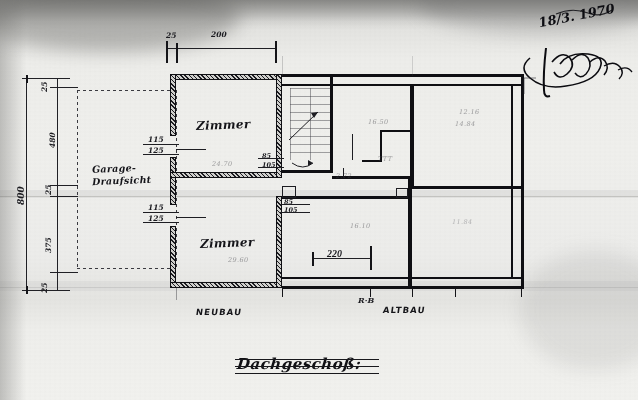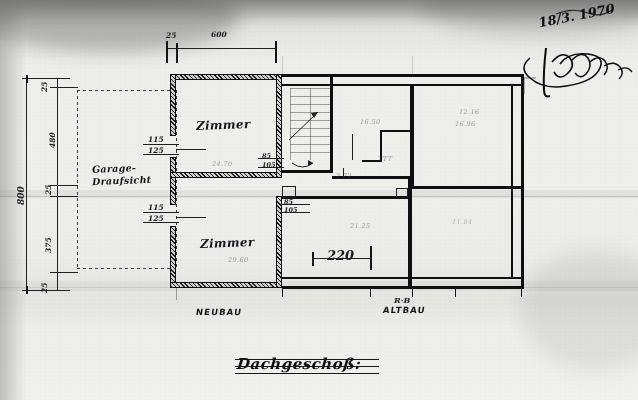--- a/index.html
+++ b/index.html
@@ -149,21 +149,21 @@
   <div class="smudge" style="left:520px;top:250px;width:150px;height:120px;background:rgba(120,120,118,.14);"></div>
 
   <div class="ink">
 
     <div class="dimline-h" style="left:166px;top:48px;width:110px;"></div>
     <div class="dimline-h" style="left:166px;top:48px;width:110px;opacity:.6;"></div>
     <div class="tick" style="left:166px;top:41px;width:1.5px;height:22px;"></div>
     <div class="tick" style="left:176px;top:43px;width:1.5px;height:20px;"></div>
     <div class="tick" style="left:275px;top:41px;width:1.5px;height:22px;"></div>
     <div class="hw-dim" style="left:166px;top:31px;">25</div>
-    <div class="hw-dim" style="left:211px;top:30px;">600</div>
+    <div class="hw-dim" style="left:211px;top:30px;">200</div>
 
     <div class="dimline-v" style="left:26px;top:78px;width:1px;height:212px;"></div>
     <div class="dimline-v" style="left:57px;top:78px;width:1px;height:212px;"></div>
 
     <div class="dimline-h" style="left:22px;top:78px;width:48px;"></div>
     <div class="dimline-h" style="left:50px;top:87px;width:28px;"></div>
     <div class="dimline-h" style="left:50px;top:185px;width:28px;"></div>
     <div class="dimline-h" style="left:50px;top:196px;width:28px;"></div>
     <div class="dimline-h" style="left:50px;top:272px;width:28px;"></div>
     <div class="dimline-h" style="left:22px;top:290px;width:48px;"></div>
@@ -269,46 +269,46 @@
     <div class="wall" style="left:282px;top:196px;width:128px;height:3px;"></div>
 
     <div class="wall" style="left:412px;top:186px;width:110px;height:2.5px;"></div>
     <div class="wall" style="left:412px;top:84px;width:1.5px;height:102px;"></div>
 
     <div class="wall" style="left:396px;top:188px;width:10px;height:8px;border:1px solid #1d1d22;background:transparent;"></div>
     <div class="wall" style="left:282px;top:186px;width:12px;height:10px;border:1px solid #1d1d22;background:transparent;"></div>
     <div class="thin" style="left:352px;top:134px;width:1px;height:26px;"></div>
     <div class="thin" style="left:343px;top:168px;width:1px;height:10px;"></div>
 
-    <div class="faint" style="left:360px;top:118px;">16.50</div>
+    <div class="faint" style="left:368px;top:118px;">16.50</div>
     <div class="faint" style="left:378px;top:155px;">TTT</div>
     <div class="faint" style="left:336px;top:172px;">2.72</div>
-    <div class="faint" style="left:350px;top:222px;">21.25</div>
+    <div class="faint" style="left:350px;top:222px;">16.10</div>
     <div class="faint" style="left:459px;top:108px;">12.16</div>
-    <div class="faint" style="left:455px;top:120px;">16.96</div>
+    <div class="faint" style="left:455px;top:120px;">14.84</div>
     <div class="faint faint2" style="left:452px;top:218px;">11.84</div>
 
     <div class="dimline-h" style="left:312px;top:258px;width:60px;"></div>
     <div class="tick" style="left:312px;top:252px;width:1.5px;height:14px;"></div>
     <div class="tick" style="left:370px;top:246px;width:1.5px;height:24px;"></div>
-    <div class="hw-dim" style="left:327px;top:248px;font-size:13px;">220</div>
+    <div class="hw-dim" style="left:327px;top:248px;font-size:10px;font-family:Liberation Serif, serif;">220</div>
 
     <div class="tick" style="left:282px;top:288px;width:1.2px;height:9px;"></div>
     <div class="tick" style="left:370px;top:288px;width:1.2px;height:9px;"></div>
     <div class="tick" style="left:412px;top:288px;width:1.2px;height:9px;"></div>
     <div class="tick" style="left:455px;top:288px;width:1.2px;height:9px;"></div>
     <div class="tick" style="left:521px;top:288px;width:1.2px;height:9px;"></div>
 
     <div class="light-v" style="left:176px;top:288px;height:12px;"></div>
     <div class="light-v" style="left:282px;top:56px;height:20px;opacity:.5;"></div>
     <div class="light-v" style="left:412px;top:56px;height:20px;opacity:.4;"></div>
 
     <div class="blockcaps" style="left:196px;top:307px;">NEUBAU</div>
     <div class="blockcaps" style="left:383px;top:305px;">ALTBAU</div>
-    <div class="hw-dim" style="left:358px;top:295px;font-size:8px;margin-left:36px;">R·B</div>
+    <div class="hw-dim" style="left:358px;top:295px;font-size:8px;">R·B</div>
 
     <div class="title" style="left:237px;top:355px;">Dachgeschoß:</div>
     <div class="title-strike" style="left:235px;top:359px;width:144px;"></div>
     <div class="title-strike" style="left:235px;top:366px;width:144px;"></div>
     <div class="title-strike" style="left:235px;top:373px;width:144px;"></div>
 
     <div class="sig-date" style="left:538px;top:8px;">18/3. 1970</div>
     <svg class="overlay">
 
       <path d="M556,14 q16,-7 32,-1 q12,5 24,-3" stroke="#0d0d12" stroke-width="1.2" fill="none" opacity=".85"></path>

